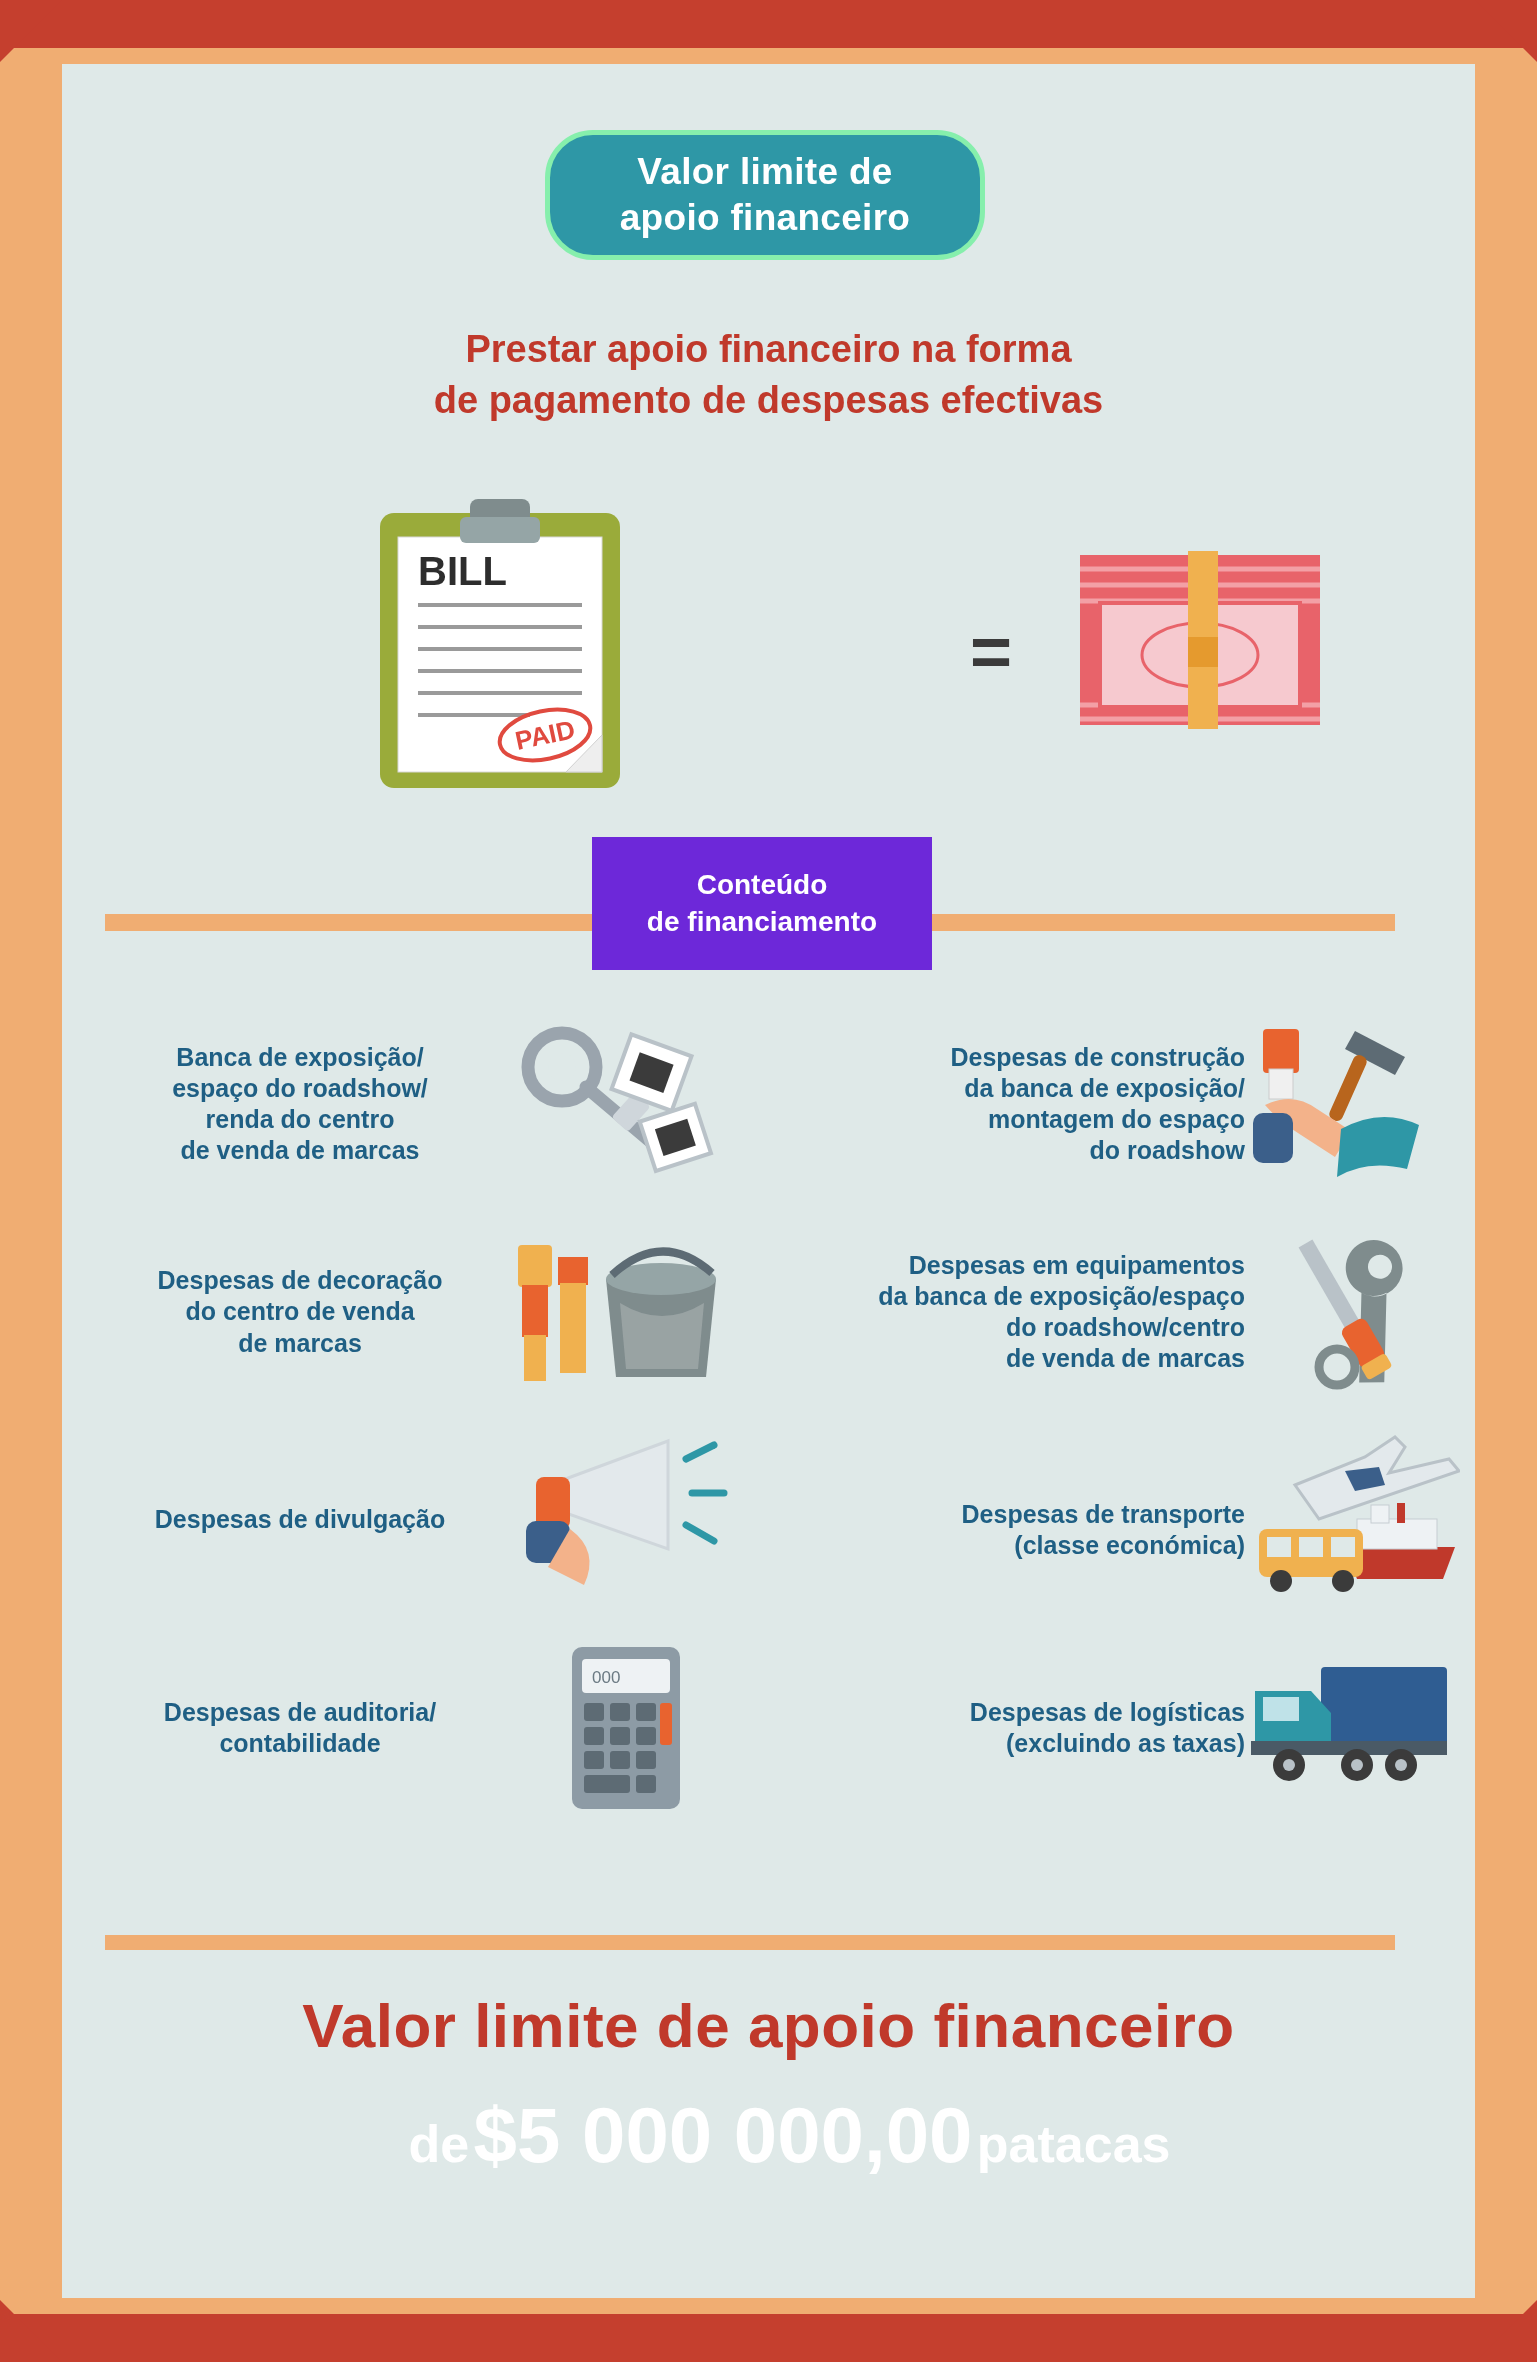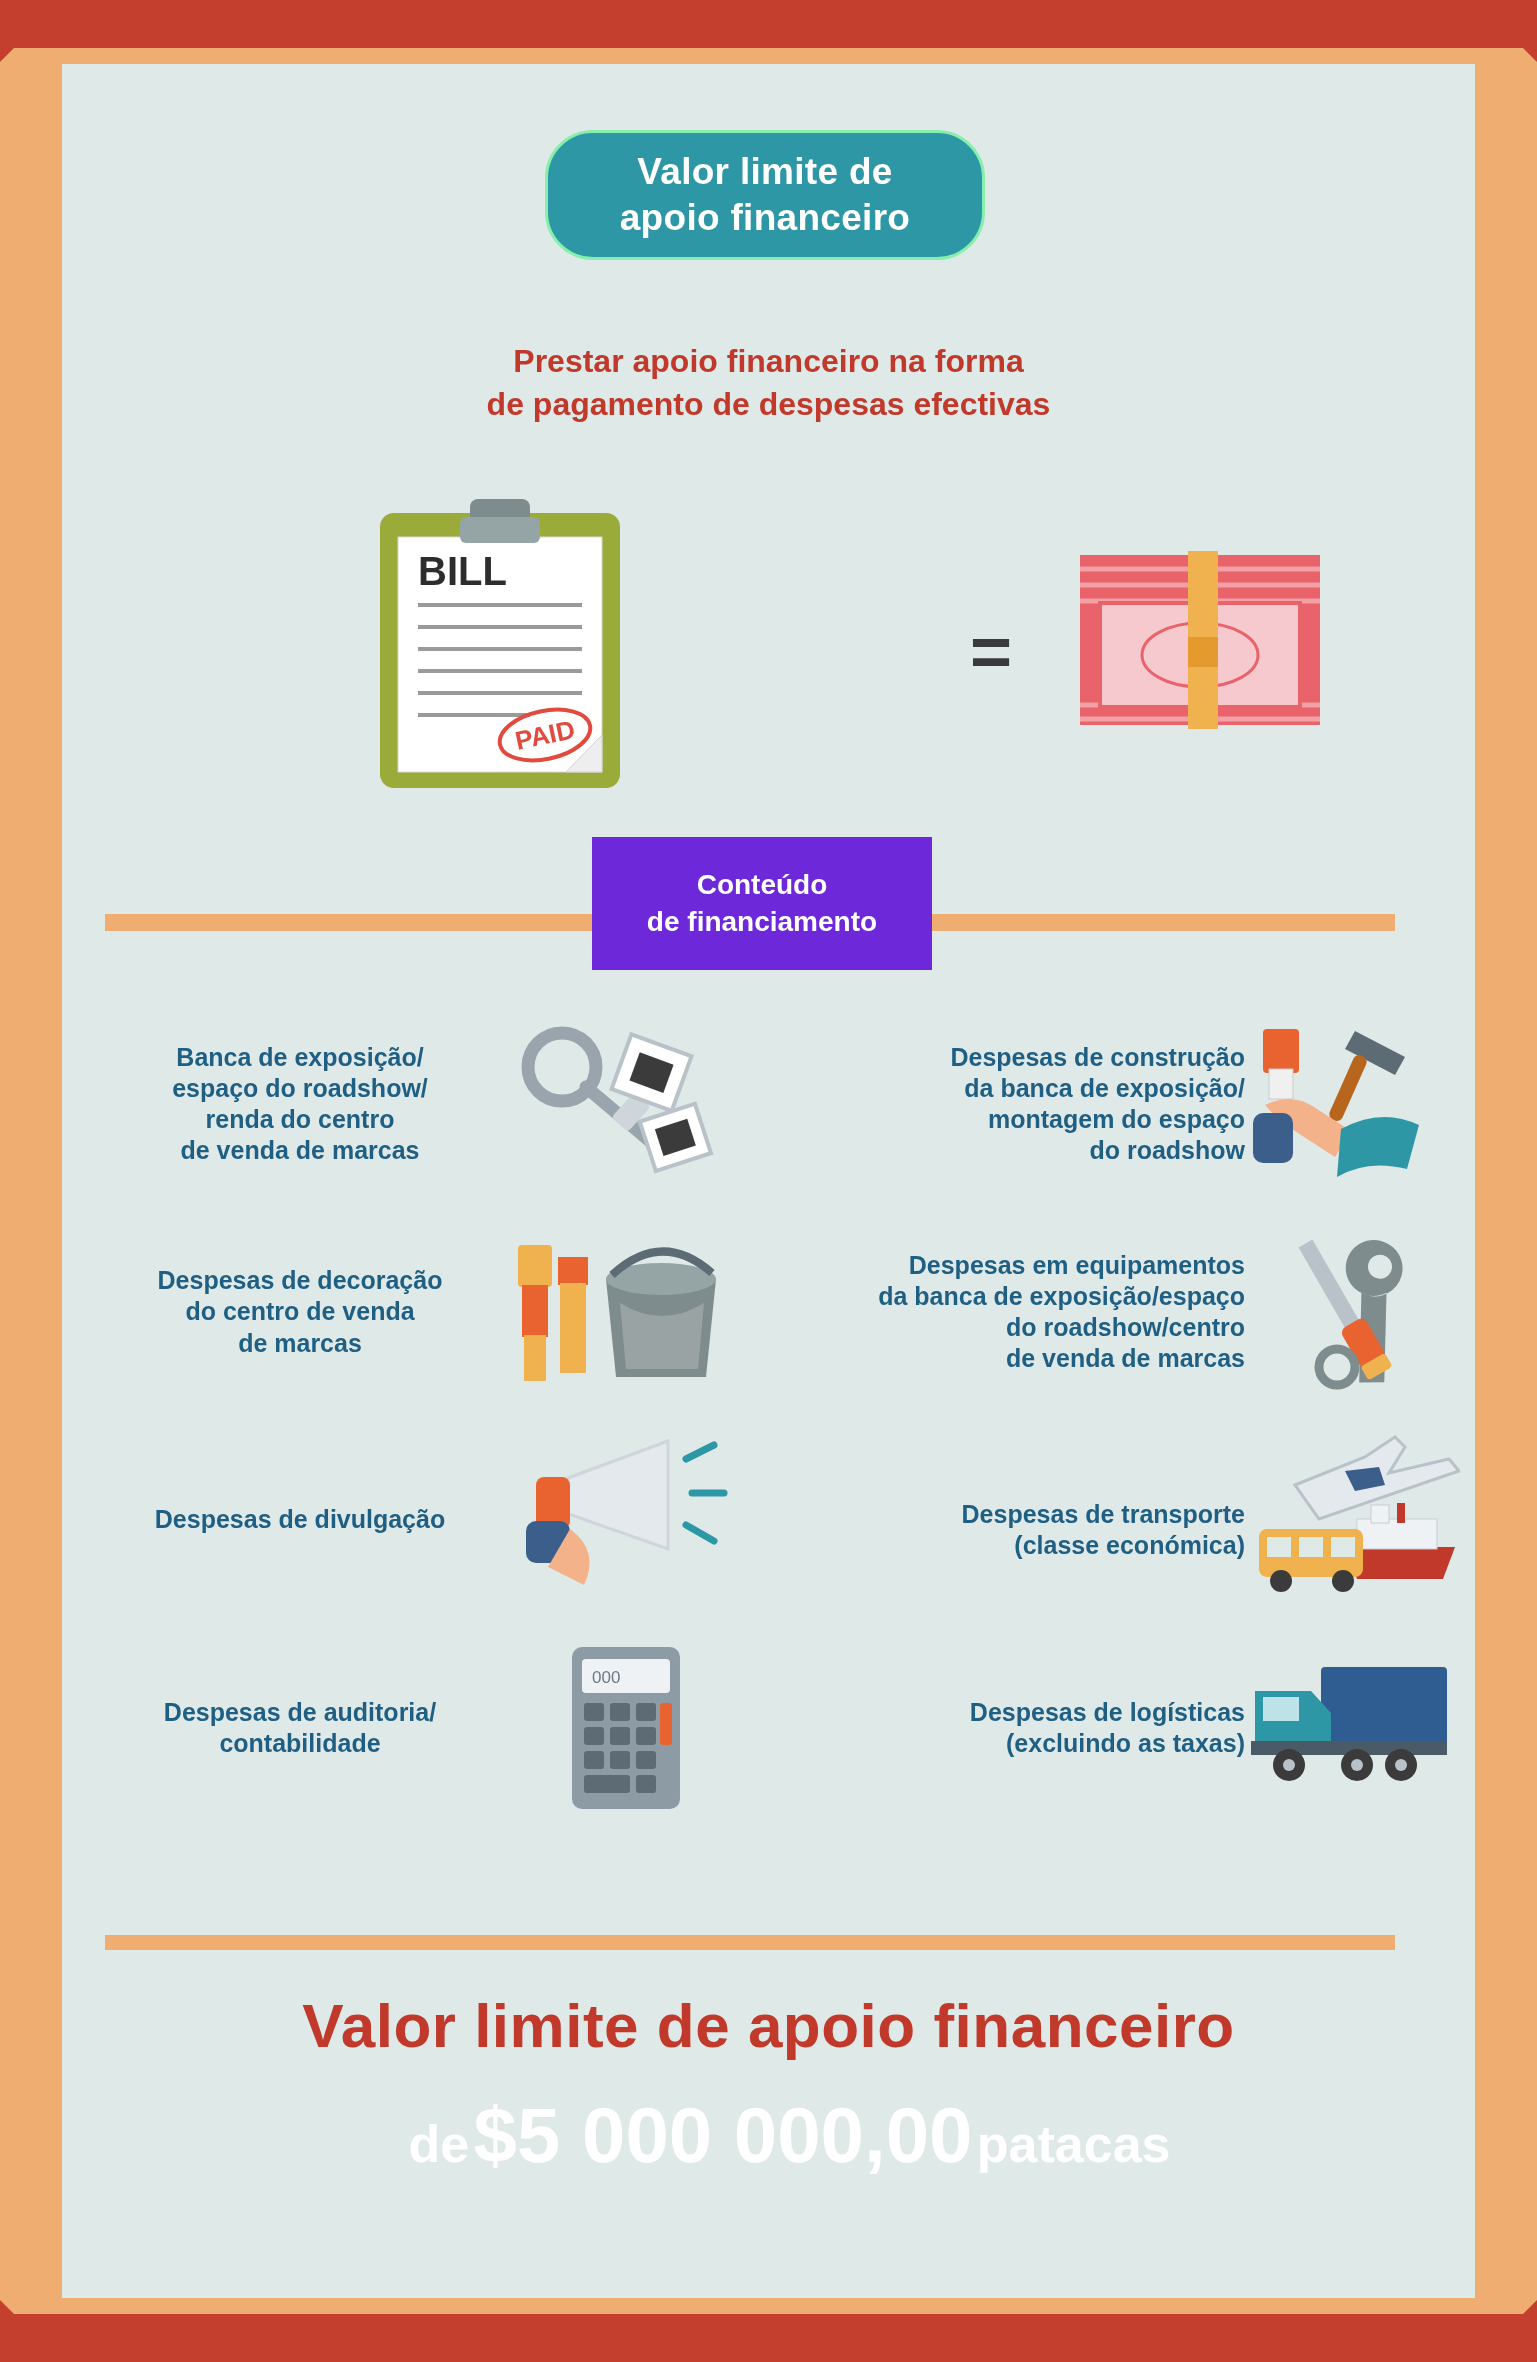--- a/index.html
+++ b/index.html
@@ -34,33 +34,33 @@
   .corner.tl{left:0;top:0;border-left:62px solid #c53f2e;border-bottom:62px solid transparent;}
   .corner.tr{right:0;top:0;border-right:62px solid #c53f2e;border-bottom:62px solid transparent;}
   .corner.bl{left:0;bottom:0;border-left:62px solid #c53f2e;border-top:62px solid transparent;}
   .corner.br{right:0;bottom:0;border-right:62px solid #c53f2e;border-top:62px solid transparent;}
 
   
   .pill{
     position:absolute;left:545px;top:130px;
     width:440px;height:130px;
     background:#2e97a6;
-    border:3px solid #86efac;
+    border:5px solid #86efac;
     border-radius:48px;
     box-sizing:border-box;
     display:flex;align-items:center;justify-content:center;
     text-align:center;
     color:#fff;font-size:37px;font-weight:bold;line-height:1.25;
     letter-spacing:.3px;
   }
 
   .subtitle{
-    position:absolute;left:0;top:340px;width:1537px;
+    position:absolute;left:0;top:324px;width:1537px;
     text-align:center;
-    color:#c0392b;font-size:32px;font-weight:bold;line-height:1.35;
+    color:#c0392b;font-size:38px;font-weight:bold;line-height:1.35;
   }
 
   
   .eqrow{position:absolute;left:330px;top:485px;width:870px;height:300px;text-align:center;}
   .equals{
     position:absolute;left:640px;top:130px;
     font-size:72px;color:#3b3b3b;font-weight:bold;line-height:1;
   }
 
   

